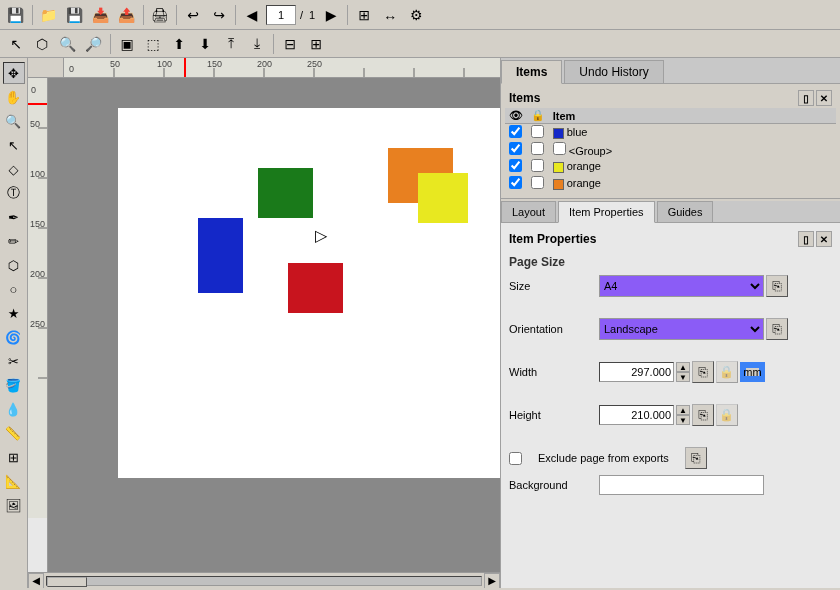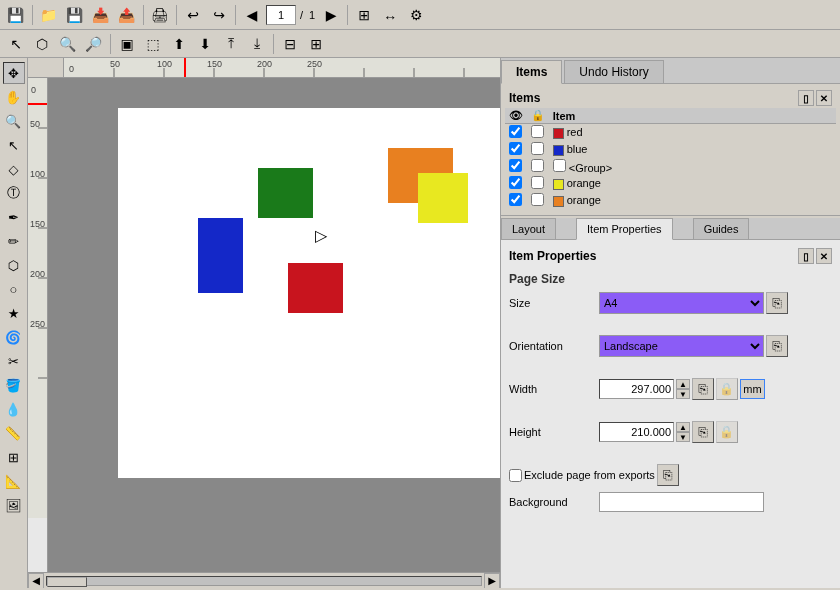--- a/index.html
+++ b/index.html
@@ -204,21 +204,21 @@
       background: #c8c8c8;
       border-bottom: 1px solid #a0a0a0;
     }
     .prop-tab {
       padding: 4px 10px;
       border: 1px solid #a0a0a0;
       border-bottom: none;
       background: #d4d0c8;
       cursor: pointer;
       font-size: 11px;
-      margin-right: 20px;
+      margin-right: 2px;
     }
     .prop-tab.active { background: #e8e8e8; border-bottom: 1px solid #e8e8e8; margin-bottom: -1px; }
     .prop-tab:not(.active) { background: #c0c0c0; }
 
     .props-area { padding: 8px; background: #e8e8e8; flex: 1; }
     .props-title { font-size: 12px; font-weight: bold; margin-bottom: 8px; display: flex; align-items: center; justify-content: space-between; }
     .section-label { font-size: 12px; font-weight: bold; margin-bottom: 6px; color: #333; }
 
     .form-row { display: flex; align-items: center; margin-bottom: 21px; }
     .form-label { width: 90px; font-size: 11px; flex-shrink: 0; }
@@ -228,25 +228,25 @@
       border: 1px solid #999; background: #8b5cf6;
     }
     .form-input {
       width: 75px; height: 20px; font-size: 11px;
       border: 1px inset #999; background: white; text-align: right; padding-right: 2px;
     }
     .spin-btn {
       display: flex; flex-direction: column;
     }
     .spin-arrow { width: 14px; height: 10px; background: #d4d0c8; border: 1px solid #a0a0a0; font-size: 8px; display: flex; align-items: center; justify-content: center; cursor: pointer; }
-    .unit-label { width: 25px; font-size: 11px; background: #d4d0c8; border: 1px solid #3b82f6; height: 20px; display: flex; align-items: center; justify-content: center; }
+    .unit-label { width: 25px; font-size: 11px; background: #d4d0c8; border: 6px solid #3b82f6; height: 20px; display: flex; align-items: center; justify-content: center; }
     .icon-btn { width: 22px; height: 22px; background: #d4d0c8; border: 1px outset #aaa; display: flex; align-items: center; justify-content: center; cursor: pointer; font-size: 12px; }
     .icon-btn-disabled { opacity: 0.5; cursor: default; }
 
-    .checkbox-row { display: flex; align-items: center; gap: 2px; margin: 6px 0; }
+    .checkbox-row { display: flex; align-items: center; gap: 16px; margin: 6px 0; }
     .checkbox-row label { font-size: 11px; }
     .bg-row { display: flex; align-items: center; margin-top: 4px; }
     .bg-label { width: 90px; font-size: 11px; }
     .bg-swatch { width: 165px; height: 20px; background: white; border: 1px solid #999; }
   </style>
 </head>
 <body>
 
 <div class="toolbar-top">
   <div class="toolbar-btn">💾</div>
@@ -408,25 +408,20 @@
 
       <table class="items-table">
         <thead>
           <tr>
             <th class="col-eye">👁</th>
             <th class="col-lock">🔒</th>
             <th class="col-name">Item</th>
           </tr>
         </thead>
         <tbody id="items-tbody">
-            <tr>
-              <td><input type="checkbox" class="checkbox-small" checked="" style=""></td>
-              <td><input type="checkbox" class="checkbox-small" style=""></td>
-              <td><span class="item-color-box" style="background-color: rgb(200, 20, 30);"></span><span>red</span></td>
-            </tr>
             <tr>
               <td><input type="checkbox" class="checkbox-small" checked="" style=""></td>
               <td><input type="checkbox" class="checkbox-small" style=""></td>
               <td><span class="item-color-box" style="background-color: rgb(20, 40, 200);"></span><span>blue</span></td>
             </tr>
             <tr>
               <td><input type="checkbox" class="checkbox-small" checked="" style=""></td>
               <td><input type="checkbox" class="checkbox-small" style=""></td>
               <td><input type="checkbox" class="checkbox-small" style=""> <span>&lt;Group&gt;</span></td>
             </tr>

